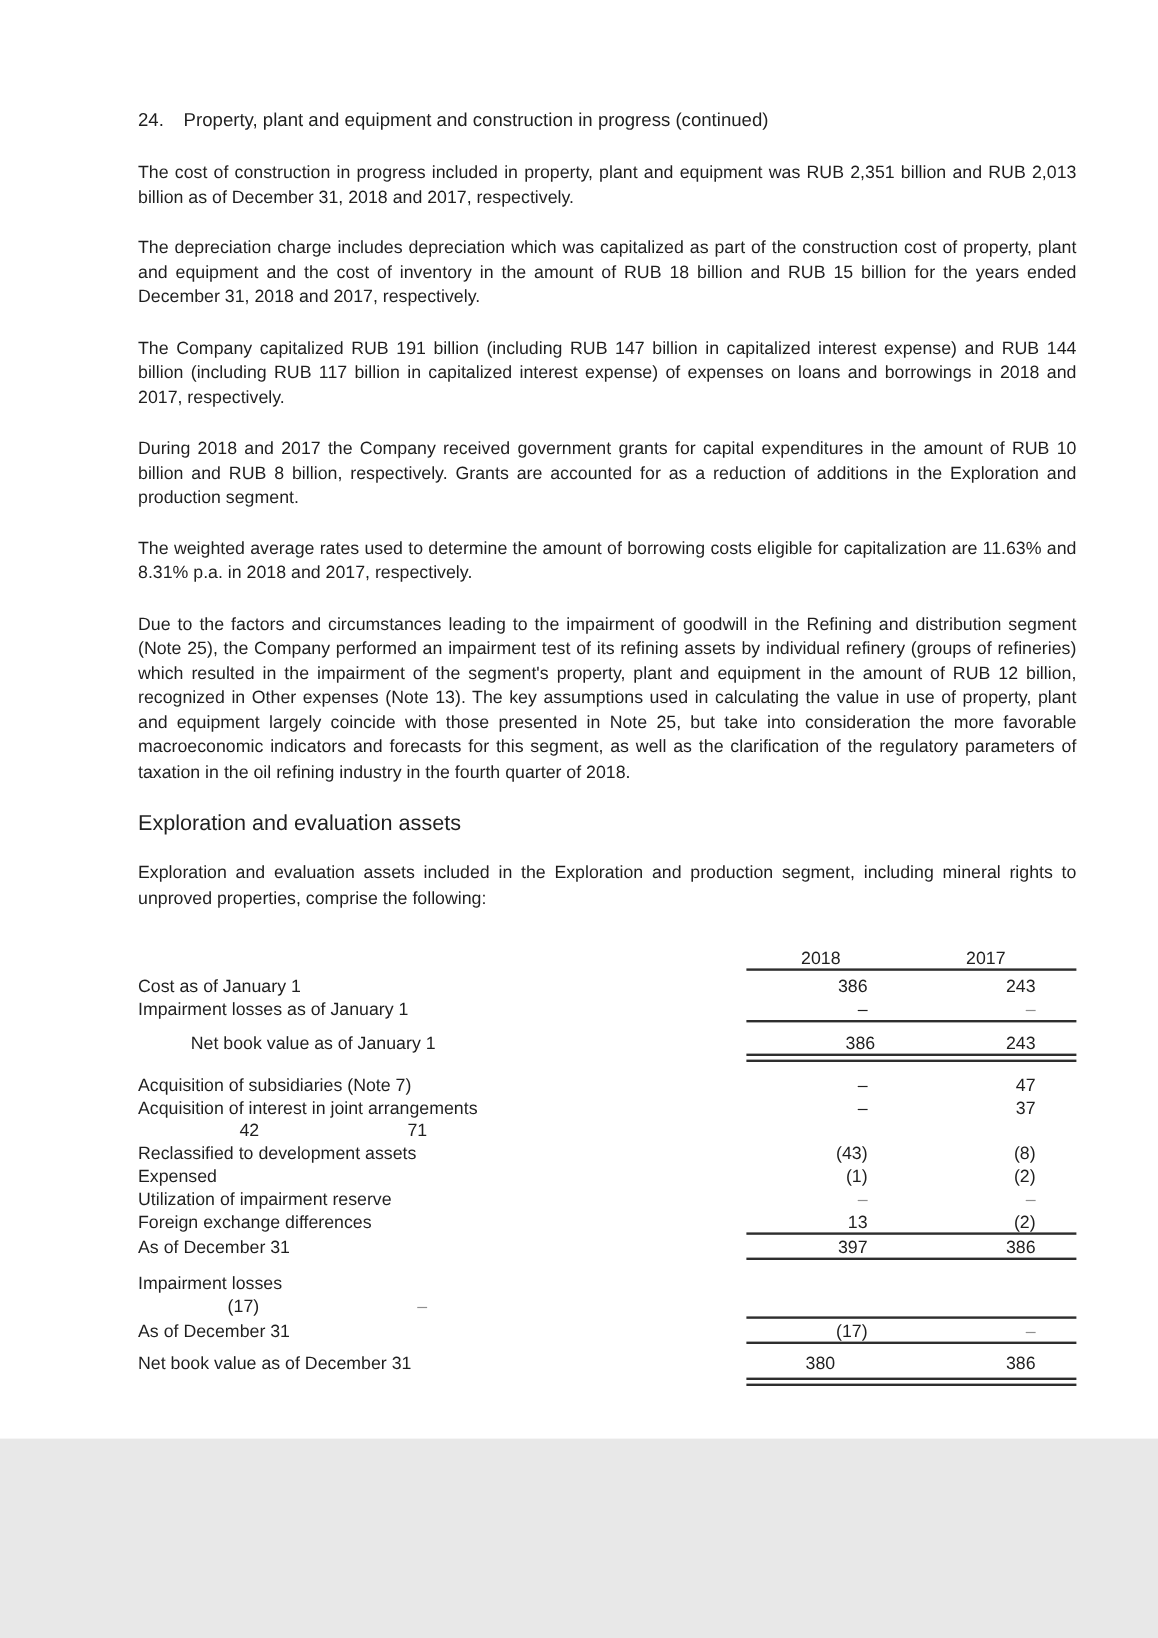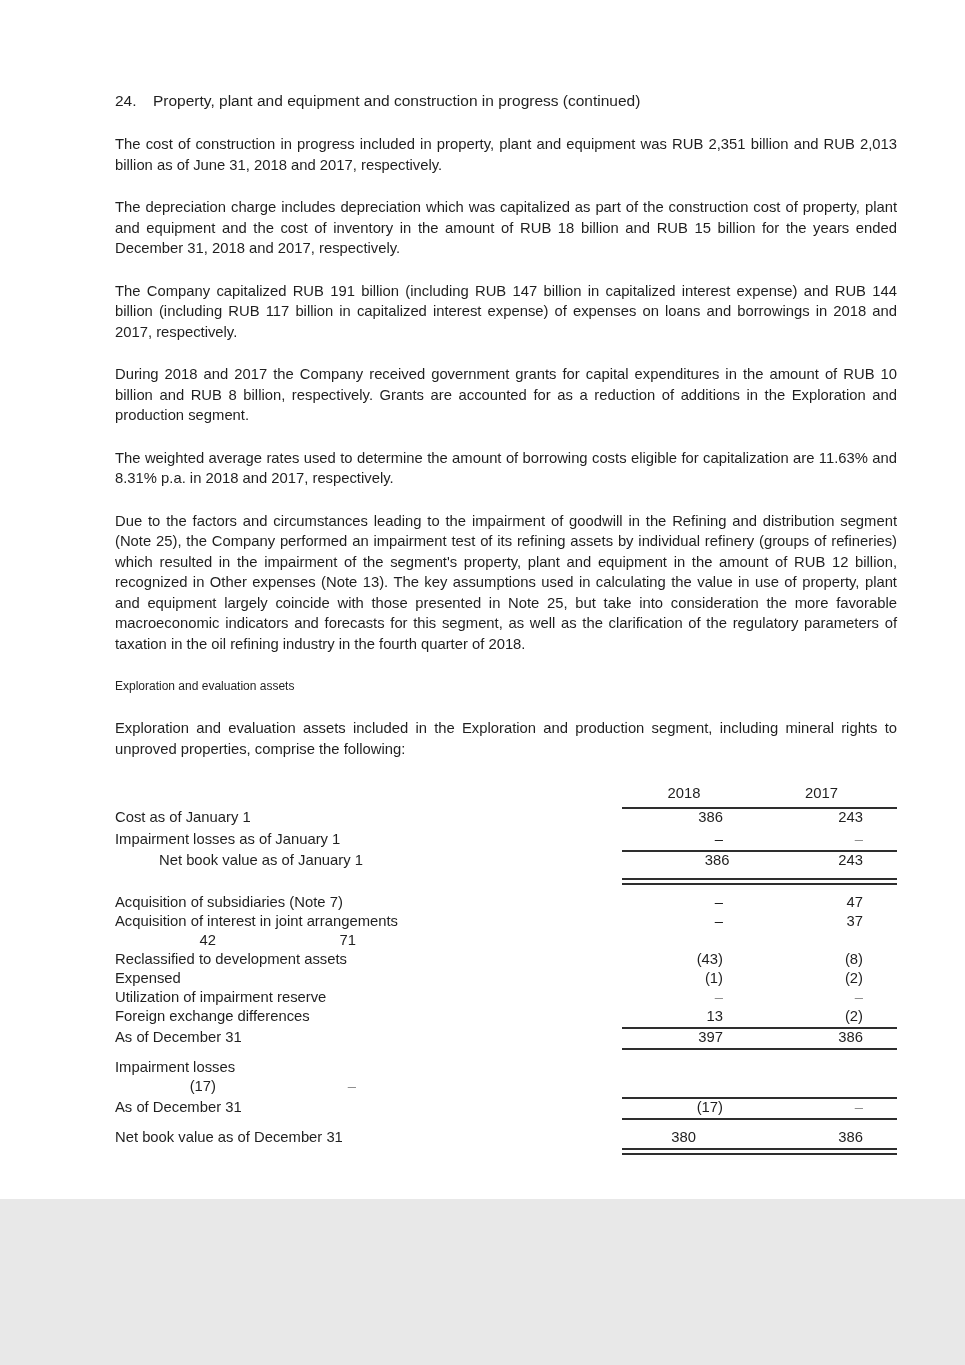--- a/index.html
+++ b/index.html
@@ -25,29 +25,29 @@
   }
   .hnum{display:inline-block;width:38px;}
   p.body{
     font-size:14.8px;
     line-height:20.5px;
     text-align:justify;
     margin:0 0 22px 0;
   }
   p.body.tight{margin-bottom:26px;}
   .subheading{
-    font-size:12px;
+    font-size:18px;
     line-height:21px;
     margin:0 0 21px 0;
   }
   
   .fintable{font-size:14.8px;}
   .trow{
     display:flex;
-    align-items:flex-start;
+    align-items:flex-end;
     height:19px;
   }
   .trow.thead{height:22px;}
   .trow.h22{height:22px;}
   .trow.h26{height:26px;margin-left:44px;}
   .trow.h16{height:16px;gap:38px;}
   .tlabel{width:507px;line-height:16px;}
   .tval{
     width:138px;
     text-align:right;
@@ -73,21 +73,21 @@
 </head>
 <body>
 
 <div class="page">
   <div class="content">
 
     <div class="heading">
       <span class="hnum">24.</span><span>Property, plant and equipment and construction in progress (continued)</span>
     </div>
 
-    <p class="body">The cost of construction in progress included in property, plant and equipment was RUB 2,351 billion and RUB 2,013 billion as of June 31, 2018 and 2017, respectively.</p>
+    <p class="body">The cost of construction in progress included in property, plant and equipment was RUB 2,351 billion and RUB 2,013 billion as of December 31, 2018 and 2017, respectively.</p>
     <p class="body">The depreciation charge includes depreciation which was capitalized as part of the construction cost of property, plant and equipment and the cost of inventory in the amount of RUB 18 billion and RUB 15 billion for the years ended December 31, 2018 and 2017, respectively.</p>
     <p class="body">The Company capitalized RUB 191 billion (including RUB 147 billion in capitalized interest expense) and RUB 144 billion (including RUB 117 billion in capitalized interest expense) of expenses on loans and borrowings in 2018 and 2017, respectively.</p>
     <p class="body">During 2018 and 2017 the Company received government grants for capital expenditures in the amount of RUB 10 billion and RUB 8 billion, respectively. Grants are accounted for as a reduction of additions in the Exploration and production segment.</p>
     <p class="body">The weighted average rates used to determine the amount of borrowing costs eligible for capitalization are 11.63% and 8.31% p.a. in 2018 and 2017, respectively.</p>
     <p class="body">Due to the factors and circumstances leading to the impairment of goodwill in the Refining and distribution segment (Note 25), the Company performed an impairment test of its refining assets by individual refinery (groups of refineries) which resulted in the impairment of the segment's property, plant and equipment in the amount of RUB 12 billion, recognized in Other expenses (Note 13). The key assumptions used in calculating the value in use of property, plant and equipment largely coincide with those presented in Note 25, but take into consideration the more favorable macroeconomic indicators and forecasts for this segment, as well as the clarification of the regulatory parameters of taxation in the oil refining industry in the fourth quarter of 2018.</p>
 
     <div class="subheading">Exploration and evaluation assets</div>
 
     <p class="body tight">Exploration and evaluation assets included in the Exploration and production segment, including mineral rights to unproved properties, comprise the following:</p>
 

